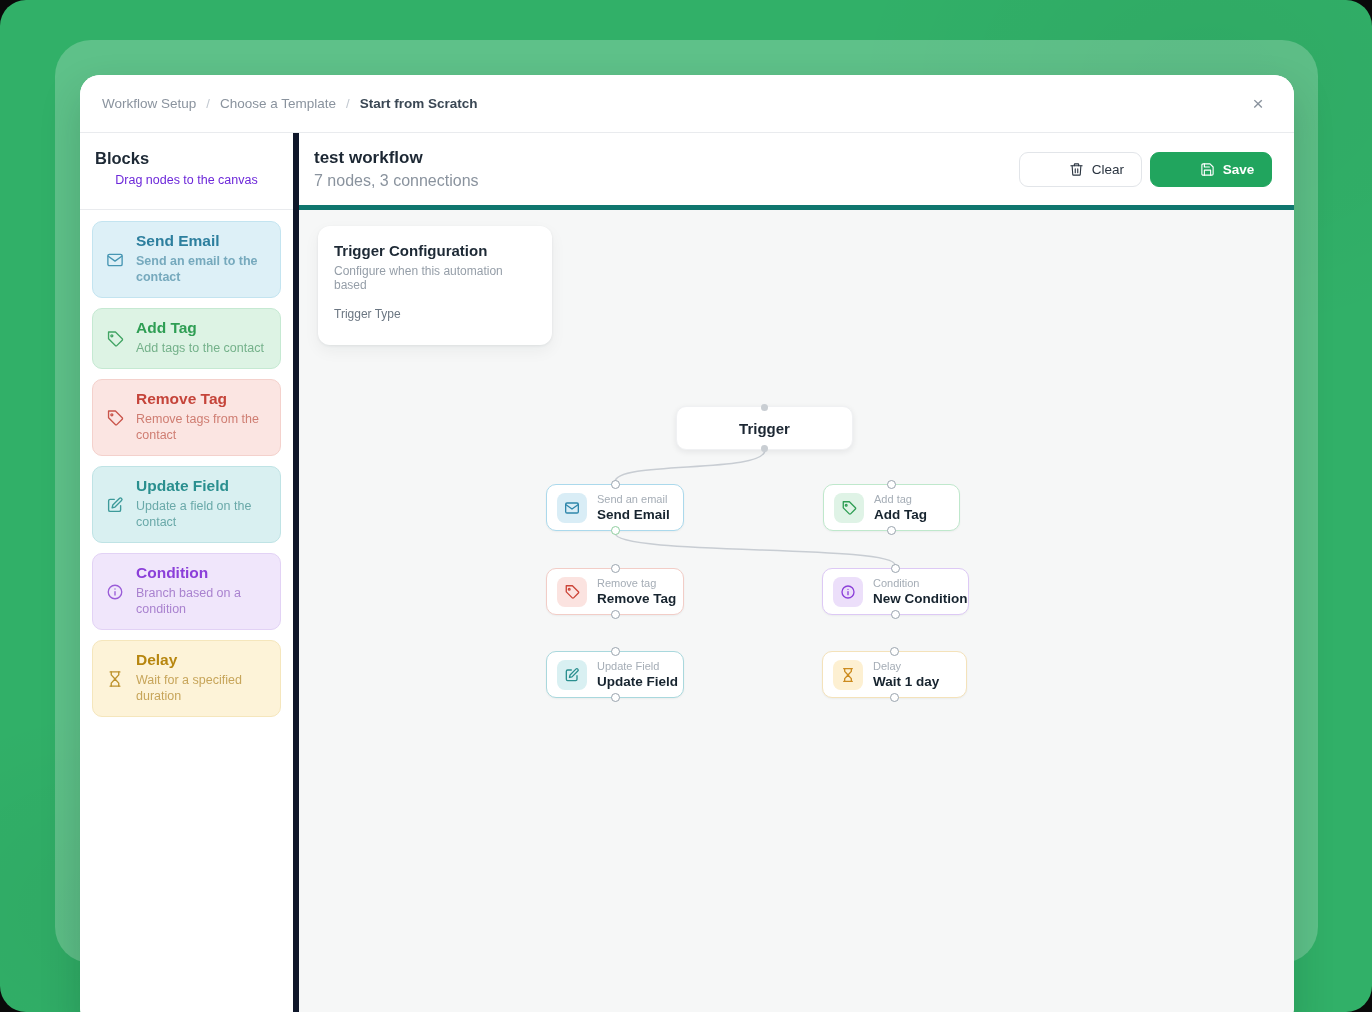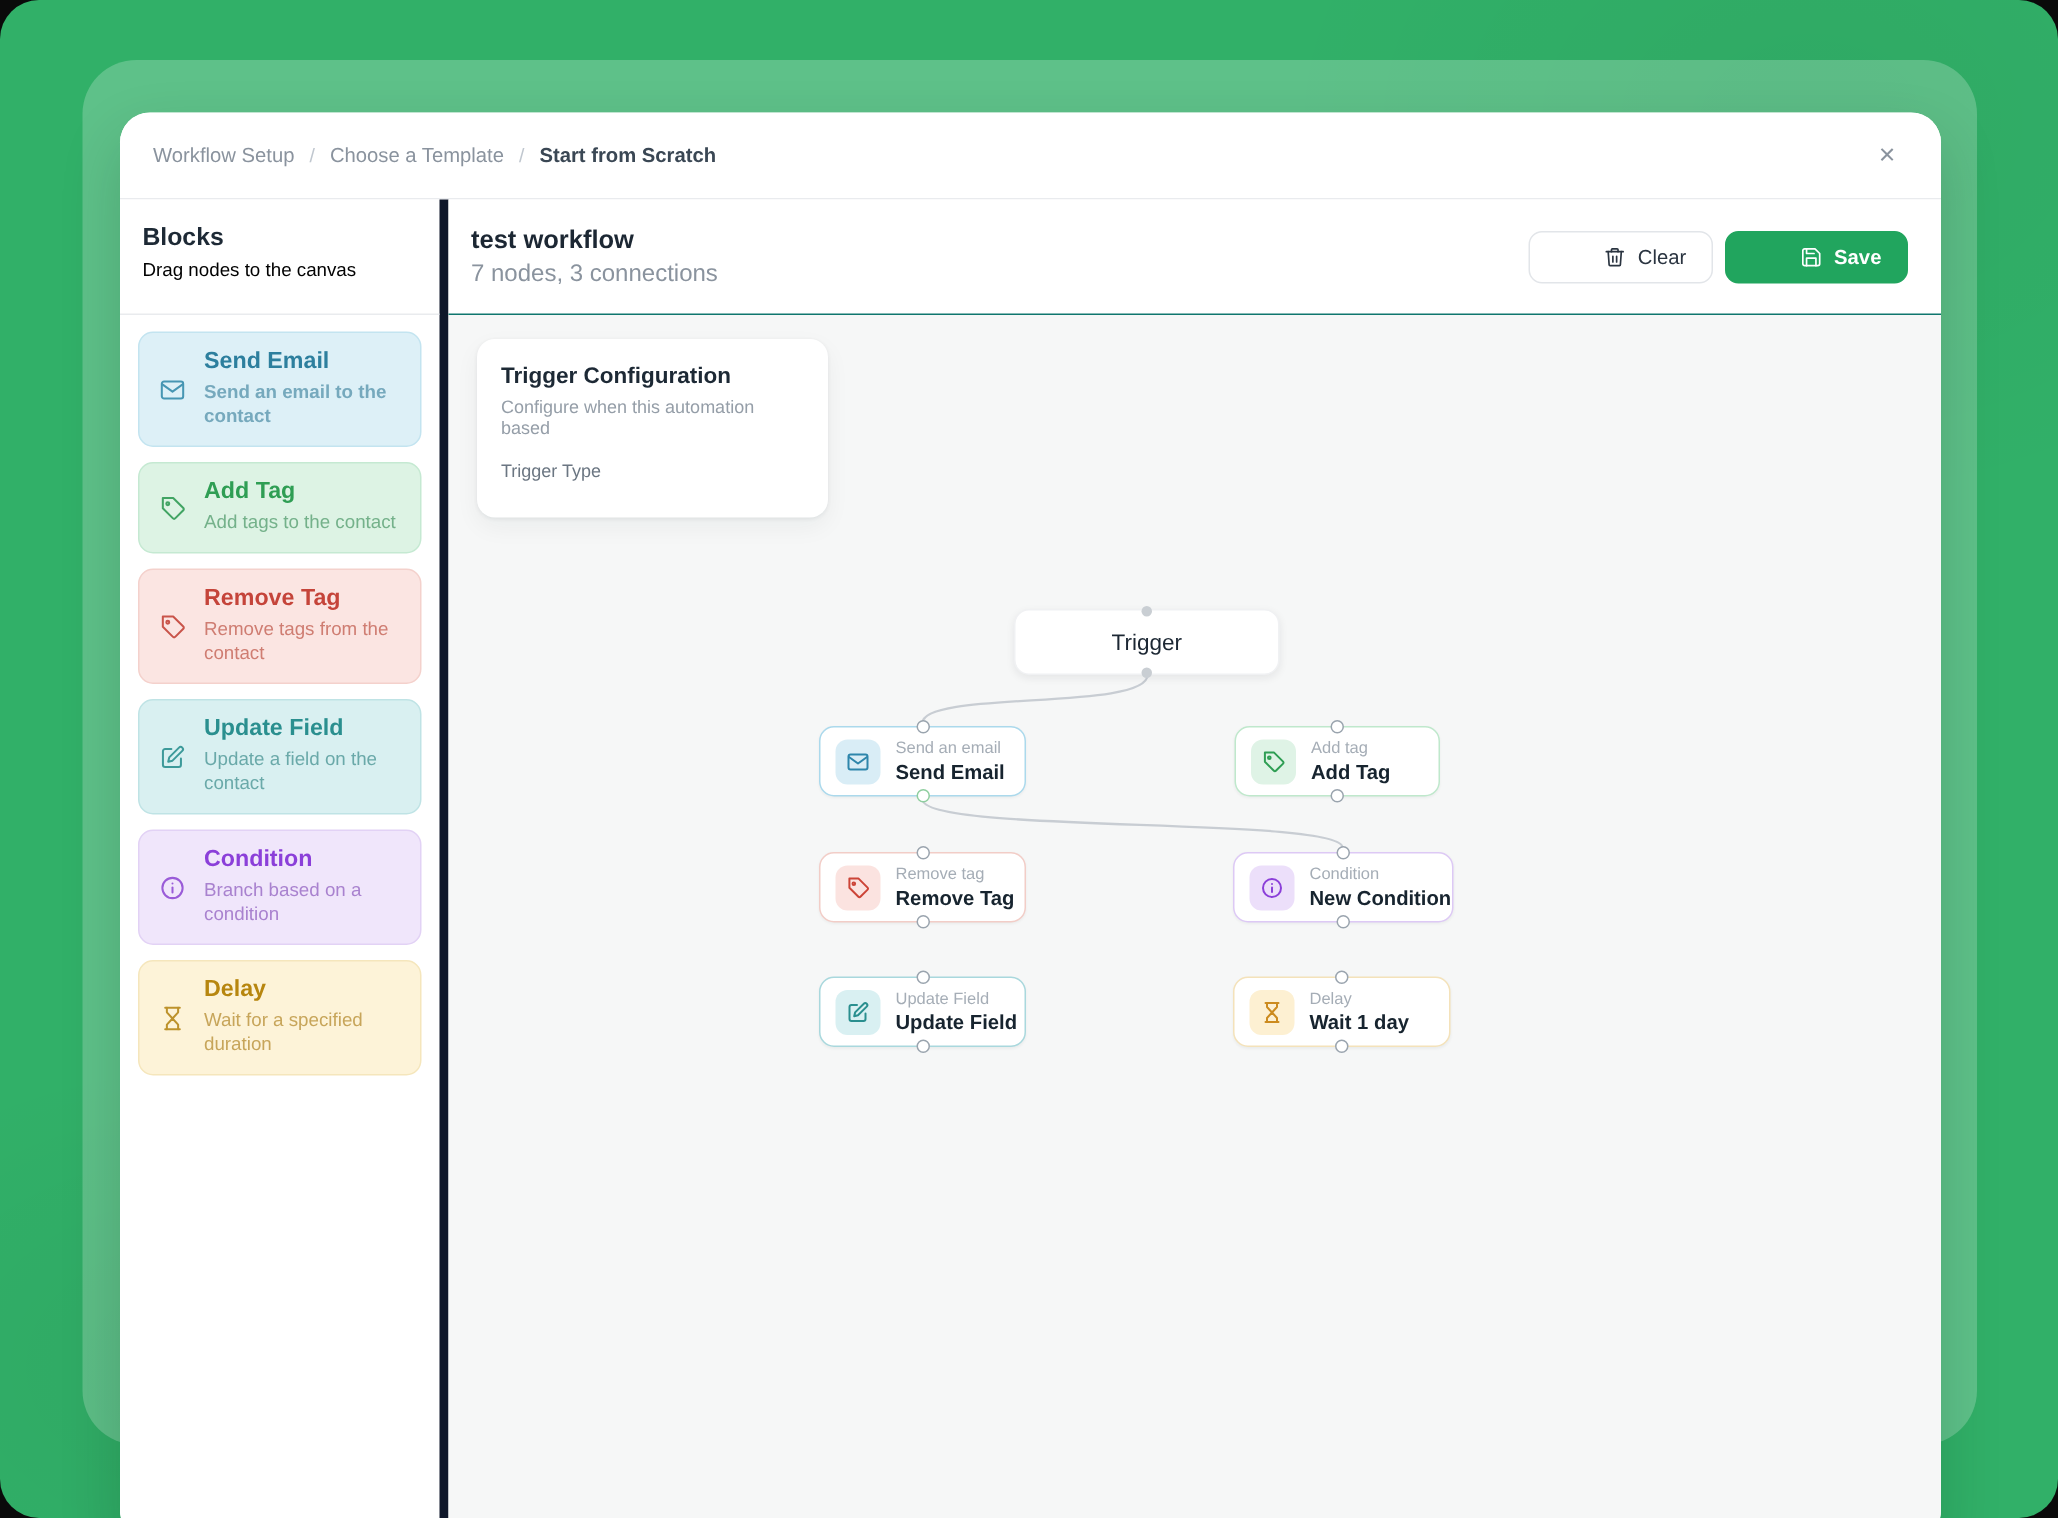--- a/index.html
+++ b/index.html
@@ -39,21 +39,21 @@
     margin-left:auto; width:28px; height:28px; border:none; background:transparent;
     color:#8a939e; font-size:19px; line-height:1; cursor:pointer; border-radius:6px;
   }
 
   .app-body { flex:1; display:flex; min-height:0; }
 
   
   .sidebar { width:219px; flex:0 0 219px; border-right:6px solid #0f172a; background:#fff; display:flex; flex-direction:column; }
   .sidebar-header { height:77px; flex:0 0 77px; border-bottom:1px solid #e9ebee; padding:16px 15px 0 15px; }
   .sidebar-title { font-size:16.5px; font-weight:700; color:#1d2935; margin-bottom:5px; }
-  .sidebar-subtitle { font-size:12.5px; color:#000000; }
+  .sidebar-subtitle { font-size:12.5px; color:#6d28d9;text-align:center; }
   .sidebar-blocks { padding:11px 12px; display:flex; flex-direction:column; gap:10px; }
 
   .block { border-radius:10px; padding:10px 12px 12px 13px; display:flex; gap:12px; align-items:center; cursor:grab; }
   .block .blk-icon { flex:0 0 18px; width:18px; height:18px; margin-top:2px; }
   .blk-title { font-size:15.5px; font-weight:600; margin-bottom:3px; }
   .blk-desc { font-size:12.5px; line-height:16px; }
 
   .b-blue   { background:#ddf0f7; border:1px solid #c3e4f0; }
   .b-blue   .blk-title { color:#2d7f9e; } .b-blue .blk-desc { color:#76a9bd;font-weight:bold; } .b-blue .blk-icon { color:#4796b3; }
   .b-green  { background:#ddf3e4; border:1px solid #c5e9d2; }
@@ -63,21 +63,21 @@
   .b-teal   { background:#d9f0f1; border:1px solid #bfe3e5; }
   .b-teal   .blk-title { color:#2a8f8f; } .b-teal .blk-desc { color:#6aa9a9; } .b-teal .blk-icon { color:#3d9a9a; }
   .b-purple { background:#f0e6fb; border:1px solid #e2d2f5; }
   .b-purple .blk-title { color:#8b3fd9; } .b-purple .blk-desc { color:#a982cf; } .b-purple .blk-icon { color:#9a5cd8; }
   .b-amber  { background:#fdf3d8; border:1px solid #f5e6bc; }
   .b-amber  .blk-title { color:#b7860f; } .b-amber .blk-desc { color:#c7a55a; } .b-amber .blk-icon { color:#bd922c; }
 
   
   .main { flex:1; display:flex; flex-direction:column; min-width:0; }
   .toolbar {
-    height:77px; flex:0 0 77px; border-bottom:1px solid #0f766e; background:#fff;
+    height:77px; flex:0 0 77px; border-bottom:5px solid #0f766e; background:#fff;
     display:flex; align-items:center; padding:0 22px 0 15px;
   }
   .wf-title { font-size:17px; font-weight:700; color:#1c2733; margin-bottom:4px; }
   .wf-meta { font-size:16px; color:#8a939e; }
   .toolbar-actions { margin-left:auto; display:flex; gap:8px; }
   .btn {
     display:flex; align-items:center; justify-content:center; gap:8px;
     height:35px; border-radius:9px; font-size:13.5px; cursor:pointer;
     font-family:"Liberation Sans", sans-serif;
     padding-left:32px;
@@ -111,21 +111,21 @@
   .node {
     position:absolute; background:#fff; border-radius:10px; cursor:grab;
     box-shadow:0 1px 2px rgba(20,30,40,0.05);
   }
   .node-trigger {
     left:377px; top:196px; width:177px; height:44px;
     display:flex; align-items:center; justify-content:center;
     border:1px solid #f0f1f3;
     box-shadow:0 2px 6px rgba(20,30,40,0.08);
   }
-  .node-trigger .trigger-label { font-size:15px; font-weight:400; color:#1c2733; }
+  .node-trigger .trigger-label { font-size:15px; font-weight:700; color:#1c2733; }
 
   .node-step { height:47px; display:flex; align-items:center; padding-left:10px; }
   .node-icon {
     width:30px; height:30px; border-radius:8px; flex:0 0 30px;
     display:flex; align-items:center; justify-content:center; margin-right:10px;
   }
   .node-icon svg { width:16px; height:16px; }
   .node-sub { font-size:11px; color:#a5adb6; margin-bottom:2px; }
   .node-title { font-size:13.5px; font-weight:600; color:#17242f; }
 

